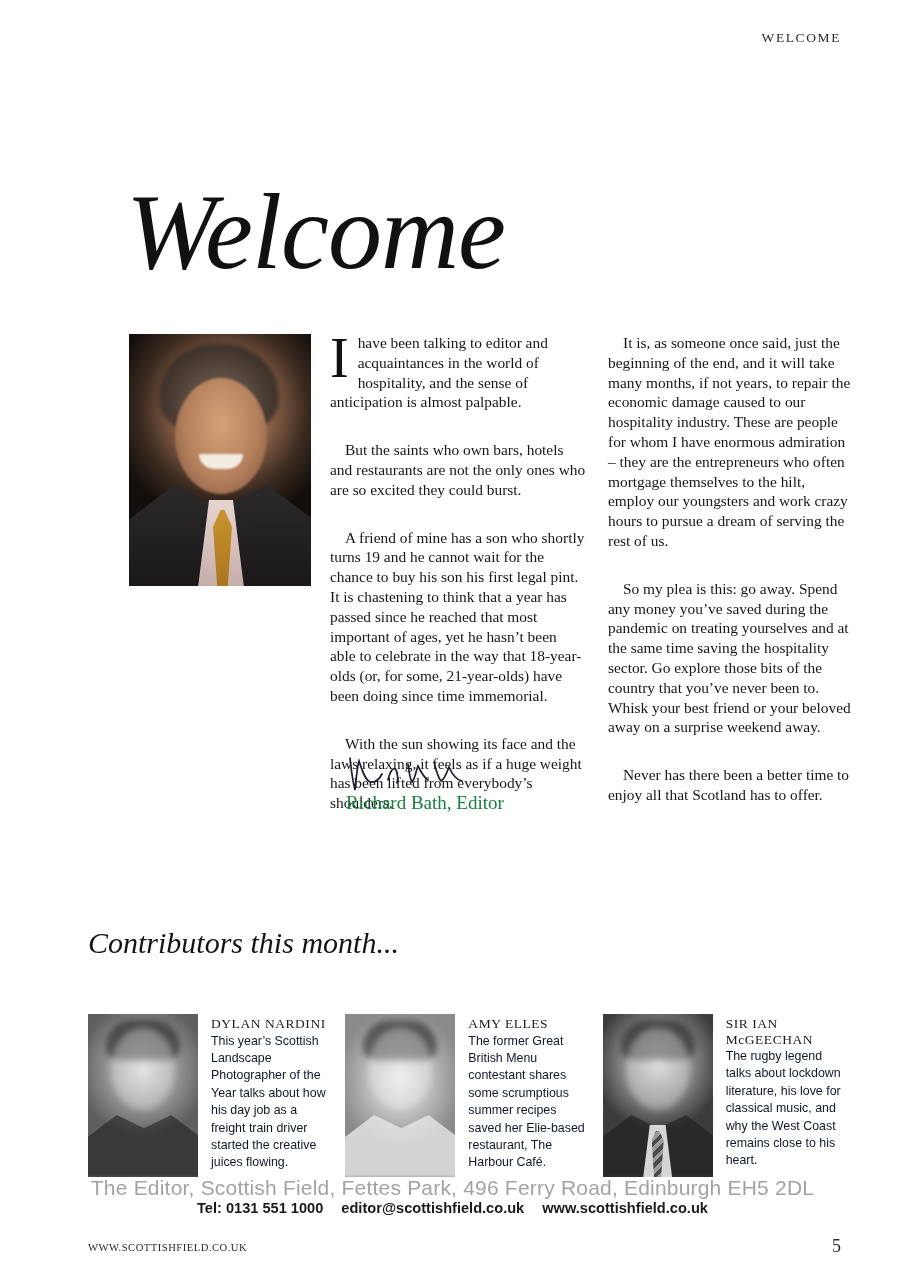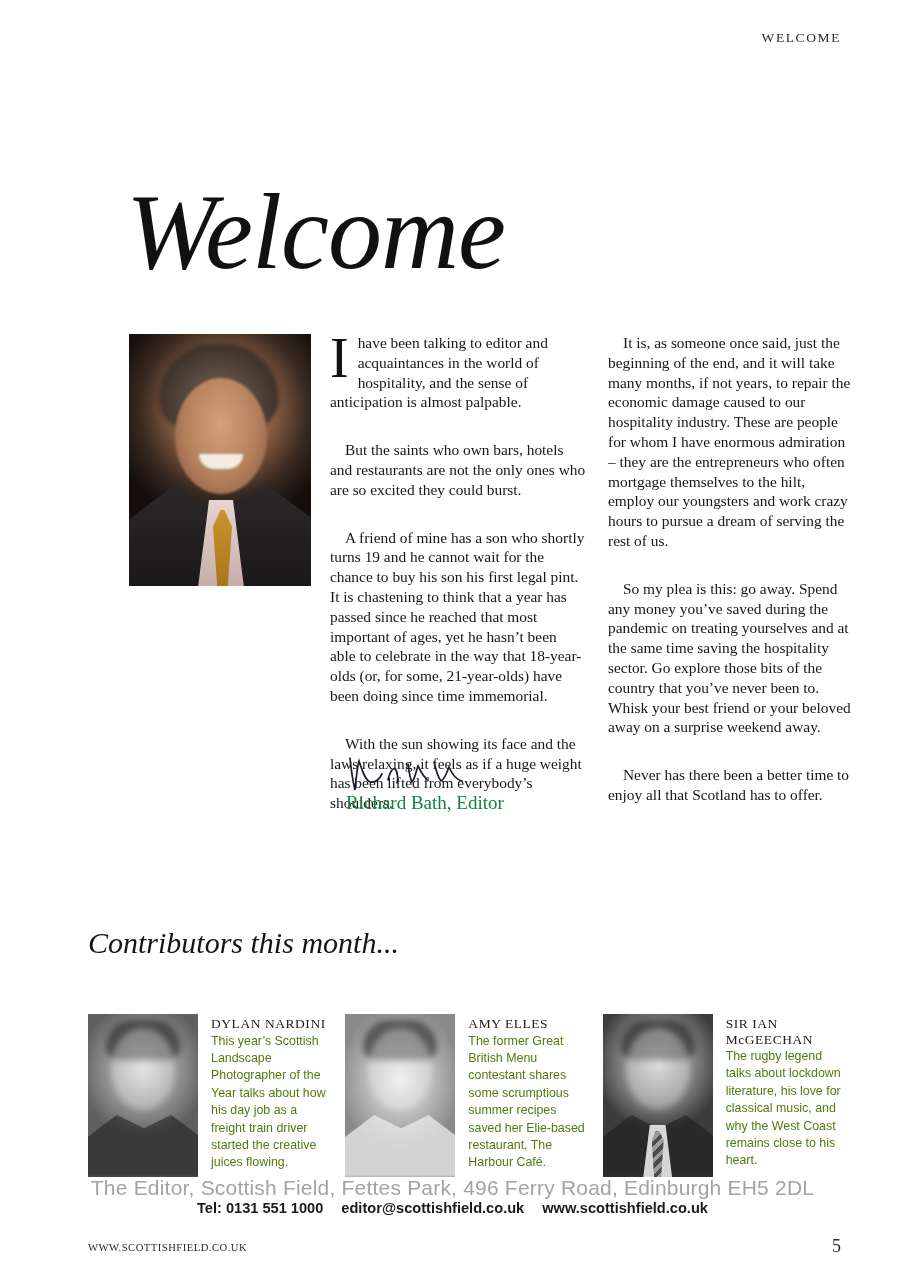--- a/index.html
+++ b/index.html
@@ -251,21 +251,21 @@
     font-size: 13.5px;
     letter-spacing: 0.55px;
     line-height: 15.5px;
     color: #1c1c1c;
     white-space: pre-line;
   }
   .contrib-bio {
     font-family: "Liberation Sans", sans-serif;
     font-size: 12.4px;
     line-height: 17.4px;
-    color: #4d7c0f;
+    color: #0f172a;
     margin-top: 1px;
     max-width: 122px;
   }
 
   
   .address {
     position: absolute;
     left: 0;
     top: 1176px;
     width: 905px;

